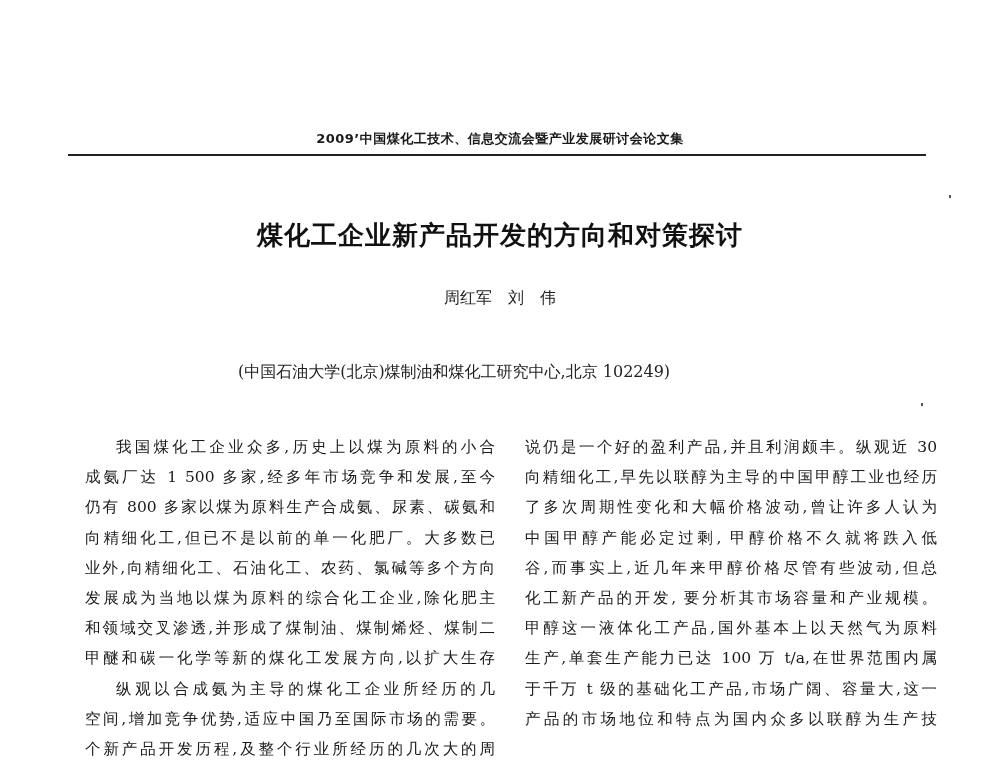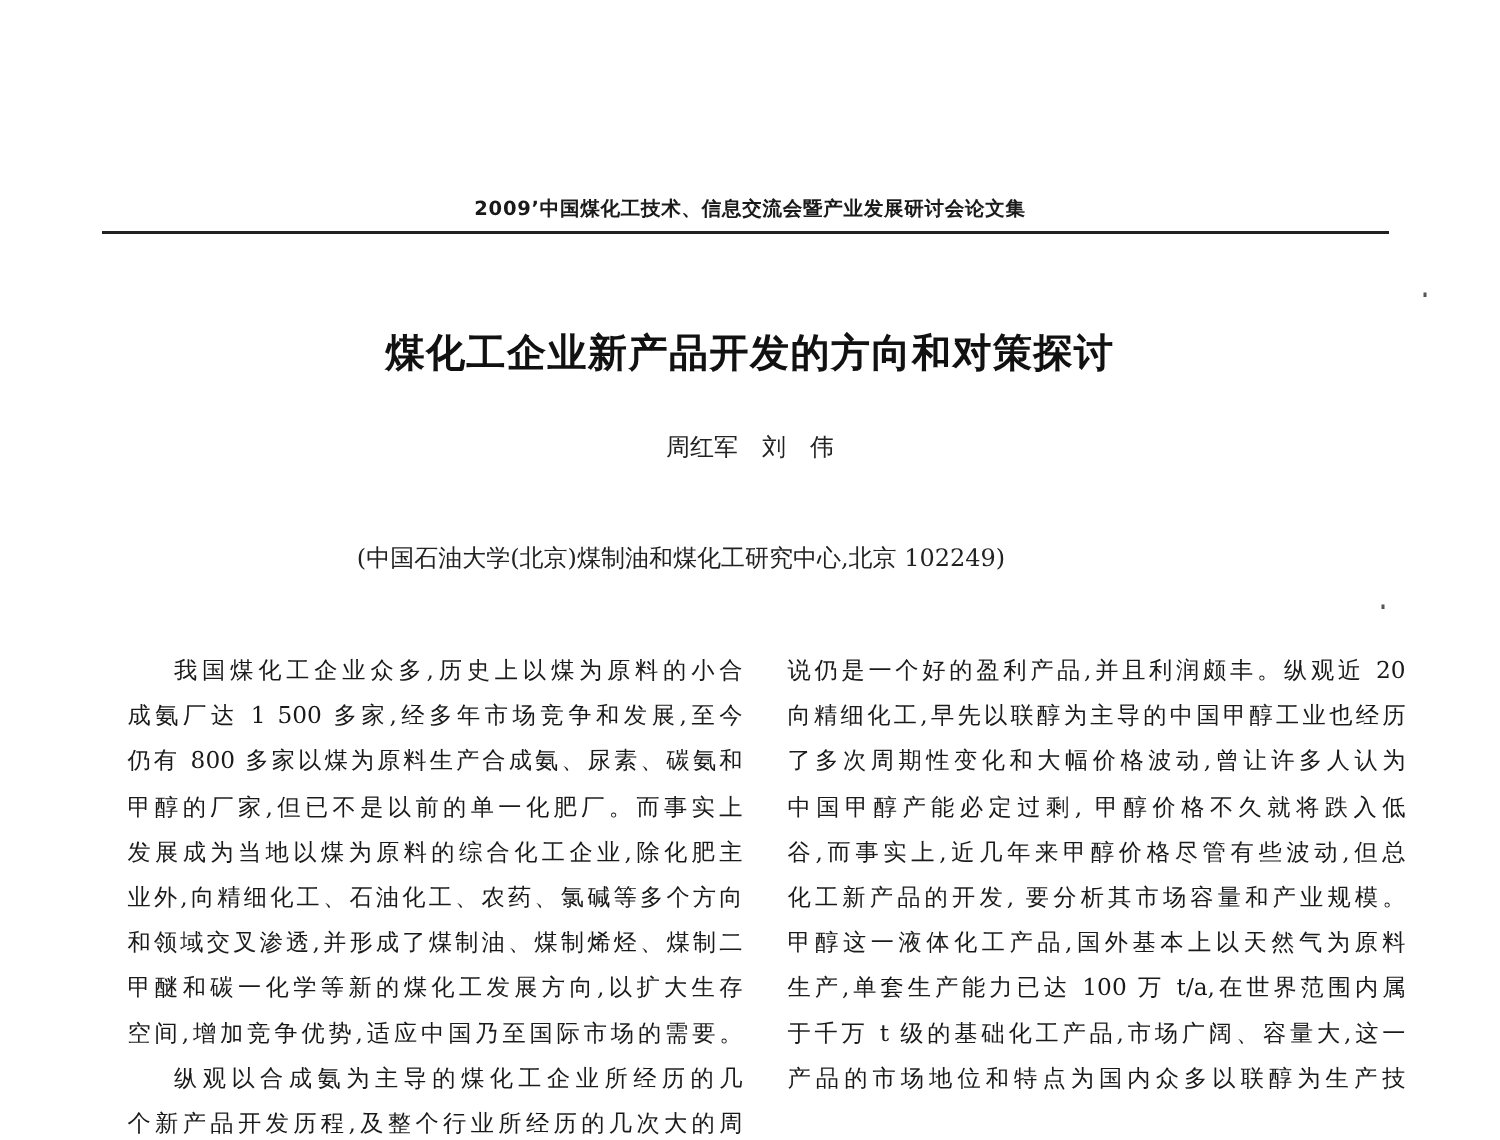--- a/index.html
+++ b/index.html
@@ -23,33 +23,33 @@
 <div class="header-rule"></div>
 
 <h1 class="title" style="margin:0;">煤化工企业新产品开发的方向和对策探讨</h1>
 <div class="authors">周红军　刘　伟</div>
 <div class="affiliation">(中国石油大学(北京)煤制油和煤化工研究中心,北京 102249)</div>
 
 <div class="column col-left">
   <span class="line indent">我国煤化工企业众多,历史上以煤为原料的小合</span>
   <span class="line">成氨厂达 1 500 多家,经多年市场竞争和发展,至今</span>
   <span class="line">仍有 800 多家以煤为原料生产合成氨、尿素、碳氨和</span>
-  <span class="line">甲醇的厂家,但已不是以前的单一化肥厂。而事实上</span>
+  <span class="line">向精细化工,但已不是以前的单一化肥厂。大多数已</span>
+  <span class="line">业外,向精细化工、石油化工、农药、氯碱等多个方向</span>
   <span class="line">发展成为当地以煤为原料的综合化工企业,除化肥主</span>
-  <span class="line">业外,向精细化工、石油化工、农药、氯碱等多个方向</span>
   <span class="line">和领域交叉渗透,并形成了煤制油、煤制烯烃、煤制二</span>
   <span class="line">甲醚和碳一化学等新的煤化工发展方向,以扩大生存</span>
+  <span class="line indent">纵观以合成氨为主导的煤化工企业所经历的几</span>
   <span class="line">空间,增加竞争优势,适应中国乃至国际市场的需要。</span>
-  <span class="line indent">纵观以合成氨为主导的煤化工企业所经历的几</span>
   <span class="line">个新产品开发历程,及整个行业所经历的几次大的周</span>
 
 </div>
 
 <div class="column col-right">
-  <span class="line">说仍是一个好的盈利产品,并且利润颇丰。纵观近 20</span>
+  <span class="line">说仍是一个好的盈利产品,并且利润颇丰。纵观近 30</span>
   <span class="line">向精细化工,早先以联醇为主导的中国甲醇工业也经历</span>
   <span class="line">了多次周期性变化和大幅价格波动,曾让许多人认为</span>
   <span class="line">中国甲醇产能必定过剩, 甲醇价格不久就将跌入低</span>
   <span class="line">谷,而事实上,近几年来甲醇价格尽管有些波动,但总</span>
   <span class="line">化工新产品的开发, 要分析其市场容量和产业规模。</span>
   <span class="line">甲醇这一液体化工产品,国外基本上以天然气为原料</span>
   <span class="line">生产,单套生产能力已达 100 万 t/a,在世界范围内属</span>
   <span class="line">于千万 t 级的基础化工产品,市场广阔、容量大,这一</span>
   <span class="line">产品的市场地位和特点为国内众多以联醇为生产技</span>
 

